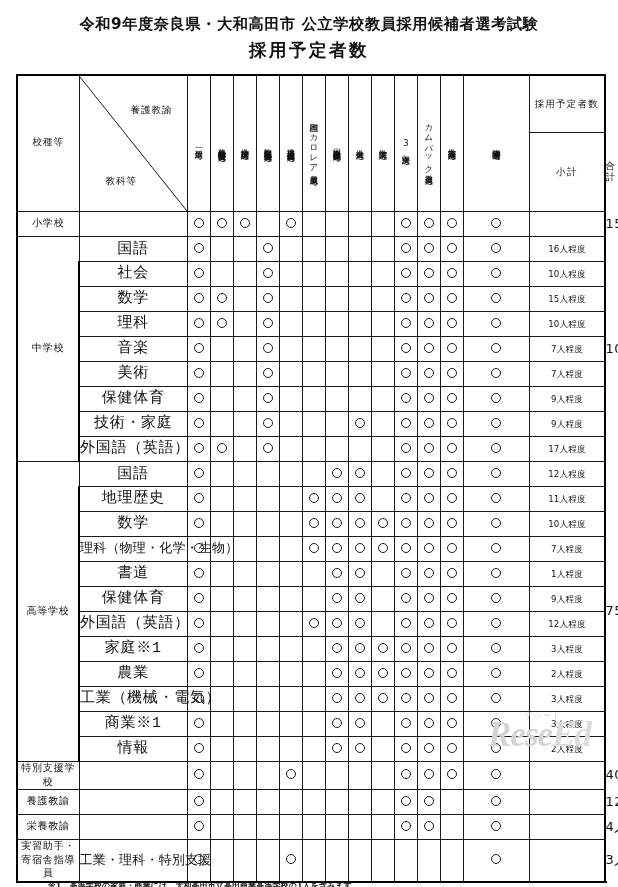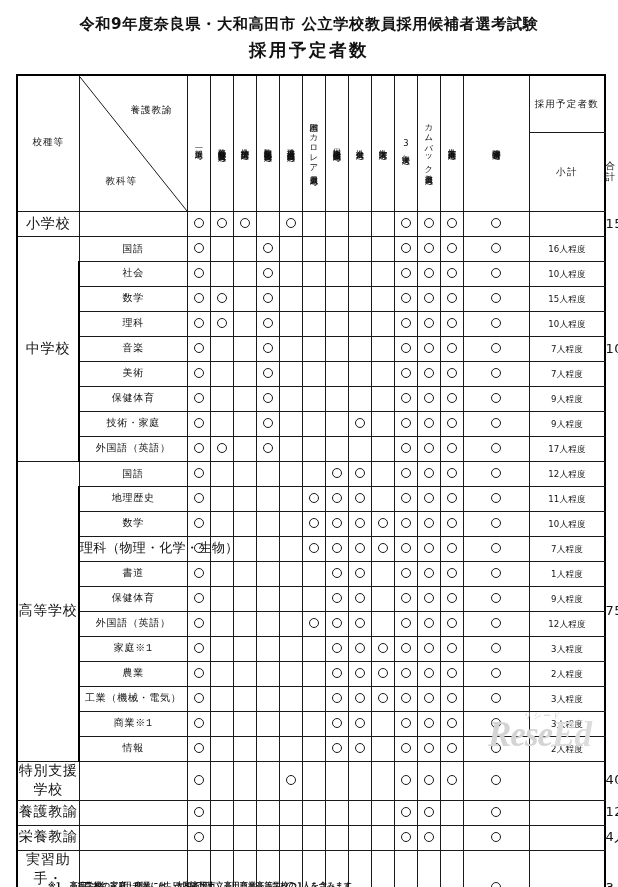--- a/index.html
+++ b/index.html
@@ -80,22 +80,22 @@
   }
   .diag .lbl-sub{
     position:absolute;left:26px;bottom:24px;
     font-size:9.5px;letter-spacing:1px;
   }
   .kosyu{font-size:9.5px;letter-spacing:1px;}
   .grp-head{font-size:9.5px;letter-spacing:1.2px;}
   .sub-head{font-size:9.5px;letter-spacing:1.5px;text-align:center;}
 
   
-  .school-name{font-size:14px;letter-spacing:.8px;line-height:1.35;}
-  .subject{font-size:10px;letter-spacing:.7px;white-space:nowrap;}
+  .school-name{font-size:10px;letter-spacing:.8px;line-height:1.35;}
+  .subject{font-size:15px;letter-spacing:.7px;white-space:nowrap;}
   .subject.small{font-size:13px;letter-spacing:.2px;}
   .mark{font-size:10px;line-height:1;color:#111;}
   .mark .o{display:inline-block;width:8px;height:8px;border:1.1px solid #1a1a1a;border-radius:50%;}
   .subtotal{font-size:8.6px;letter-spacing:.2px;white-space:nowrap;text-align:center;}
   .total{font-size:13px;letter-spacing:.4px;white-space:nowrap;}
   .rowh{height:25px;}
   .rowh-tall{height:38px;}
 
   
   .footnote{

